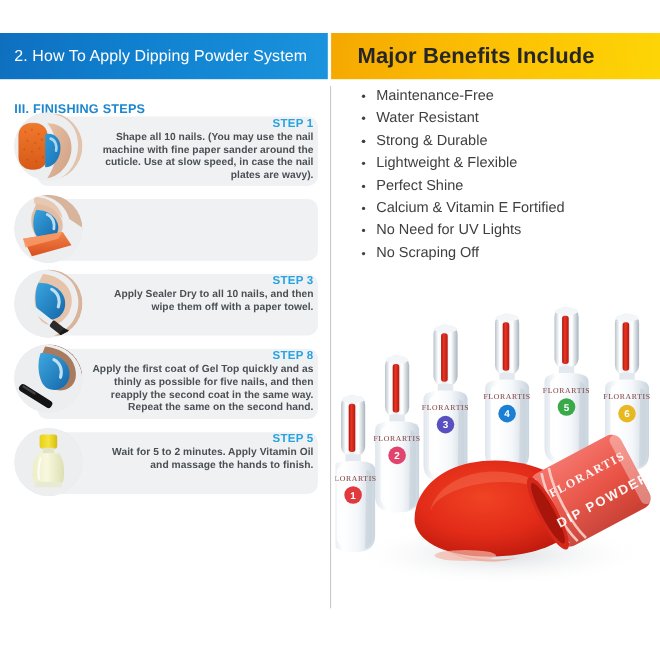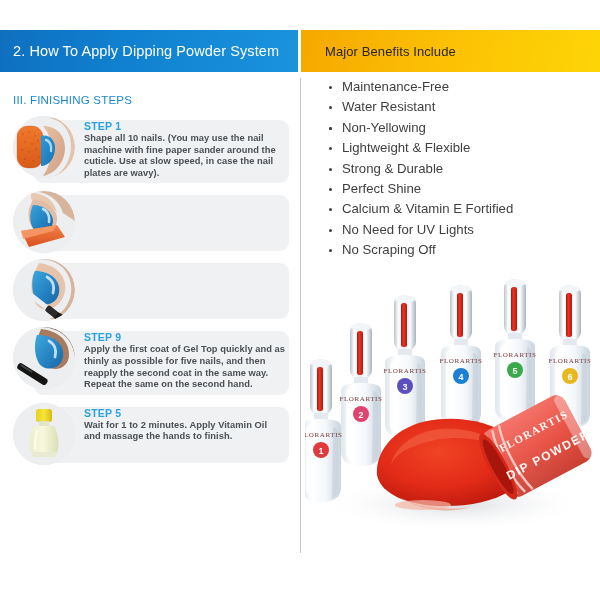--- a/index.html
+++ b/index.html
@@ -50,24 +50,25 @@
   }
   .bar-left .bar-title {
     color: #ffffff;
     font-size: 14.5px;
     letter-spacing: 0.1px;
     padding-left: 13px;
     white-space: nowrap;
   }
   .bar-right .bar-title {
     color: #262626;
-    font-size: 13px;
+    font-size: 20px;
     letter-spacing: 0.1px;
     padding-left: 24px;
     white-space: nowrap;
+    font-weight: bold;
   }
 
   
   .divider {
     position: absolute;
     left: 299.5px;
     top: 78px;
     width: 1.5px;
     height: 475px;
     background: #c9c9c9;
@@ -79,30 +80,31 @@
     left: 0;
     top: 78px;
     width: 299px;
     height: 500px;
   }
   .section-title {
     position: absolute;
     left: 13px;
     top: 16px;
     font-size: 11.5px;
-    font-weight: normal;
+    font-weight: bold;
     color: #1a87d0;
     letter-spacing: 0.2px;
   }
 
   .steps {
     position: absolute;
     left: 8px;
-    top: 38px;
+    top: 24px;
     width: 283px;
+    text-align: right;
   }
   .step {
     position: relative;
     margin-bottom: 6px;
     min-height: 62px;
   }
   .step-card {
     position: absolute;
     left: 26px;
     top: 4px;
@@ -321,20 +323,24 @@
                 <path d="M34 18 C40 21 42 28 40 34" stroke="#cfeafb" stroke-width="2.8" fill="none" stroke-linecap="round" opacity="0.9"></path>
                 <g transform="rotate(38 28 46)">
                   <rect x="10" y="42" width="26" height="5" rx="2" fill="#e9eef2"></rect>
                   <rect x="34" y="41" width="14" height="7" rx="2" fill="#2b2b2b"></rect>
                   <path d="M46 41 L58 39 L58 50 L46 48 Z" fill="#1a1a1a"></path>
                 </g>
               </g>
             </svg>
           </div>
         </div>
+        <div class="step-body">
+          <div class="step-label">STEP 3</div>
+          <div class="step-text">Apply Sealer Dry to all 10 nails, and then wipe them off with a paper towel.</div>
+        </div>
       </div>
 
       <div class="step">
         <div class="step-card"></div>
         <div class="step-thumb">
           <div class="art">
             <svg viewBox="0 0 62 62" preserveAspectRatio="none">
               <defs>
                 <clipPath id="c4">
                     <circle cx="31" cy="31" r="31"></circle>
@@ -352,21 +358,21 @@
                 <path d="M36 14 C42 17 44 24 42 30" stroke="#d0eafb" stroke-width="2.8" fill="none" stroke-linecap="round" opacity="0.9"></path>
                 <g transform="rotate(32 20 48)">
                   <rect x="2" y="44" width="34" height="7" rx="3" fill="#141414"></rect>
                   <rect x="4" y="45" width="14" height="2" rx="1" fill="#555" opacity="0.7"></rect>
                 </g>
               </g>
             </svg>
           </div>
         </div>
         <div class="step-body">
-          <div class="step-label">STEP 9</div>
+          <div class="step-label">STEP 8</div>
           <div class="step-text">Apply the first coat of Gel Top quickly and as thinly as possible for five nails, and then reapply the second coat in the same way. Repeat the same on the second hand.</div>
         </div>
       </div>
 
       <div class="step">
         <div class="step-card"></div>
         <div class="step-thumb">
           <div class="art">
             <svg viewBox="0 0 62 62" preserveAspectRatio="none">
               <defs>
@@ -390,35 +396,34 @@
                 <rect x="26" y="18" width="10" height="5" fill="#e2e4c4"></rect>
                 <path d="M21 23 C17 30 16 38 17 46 C17.5 50 20 52 24 52 L38 52 C42 52 44.5 50 45 46 C46 38 45 30 41 23 Z" fill="url(#glass5)"></path>
                 <rect x="19" y="49" width="24" height="5" rx="1.5" fill="#e8ead2"></rect>
                 <path d="M24 27 C22 34 21.5 41 22.5 47" stroke="#ffffff" stroke-width="2" fill="none" opacity="0.7"></path>
               </g>
             </svg>
           </div>
         </div>
         <div class="step-body">
           <div class="step-label">STEP 5</div>
-          <div class="step-text">Wait for 1 to 2 minutes. Apply Vitamin Oil and massage the hands to finish.</div>
+          <div class="step-text">Wait for 5 to 2 minutes. Apply Vitamin Oil and massage the hands to finish.</div>
         </div>
       </div>
 
     </div>
   </div>
 
   <div class="right-col">
     <ul class="benefits">
       <li><span class="dot"></span><span>Maintenance-Free</span></li>
       <li><span class="dot"></span><span>Water Resistant</span></li>
       <li><span class="dot"></span></li>
-      <li><span class="dot"></span><span>Non-Yellowing</span></li>
+      <li><span class="dot"></span><span>Strong &amp; Durable</span></li>
       <li><span class="dot"></span><span>Lightweight &amp; Flexible</span></li>
-      <li><span class="dot"></span><span>Strong &amp; Durable</span></li>
       <li><span class="dot"></span><span>Perfect Shine</span></li>
       <li><span class="dot"></span><span>Calcium &amp; Vitamin E Fortified</span></li>
       <li><span class="dot"></span><span>No Need for UV Lights</span></li>
       <li><span class="dot"></span><span>No Scraping Off</span></li>
     </ul>
 
     <div class="product-photo">
       <svg viewBox="0 0 295 260" preserveAspectRatio="xMidYMid meet">
         <defs>
           <linearGradient id="bglass" x1="0" y1="0" x2="1" y2="0">

